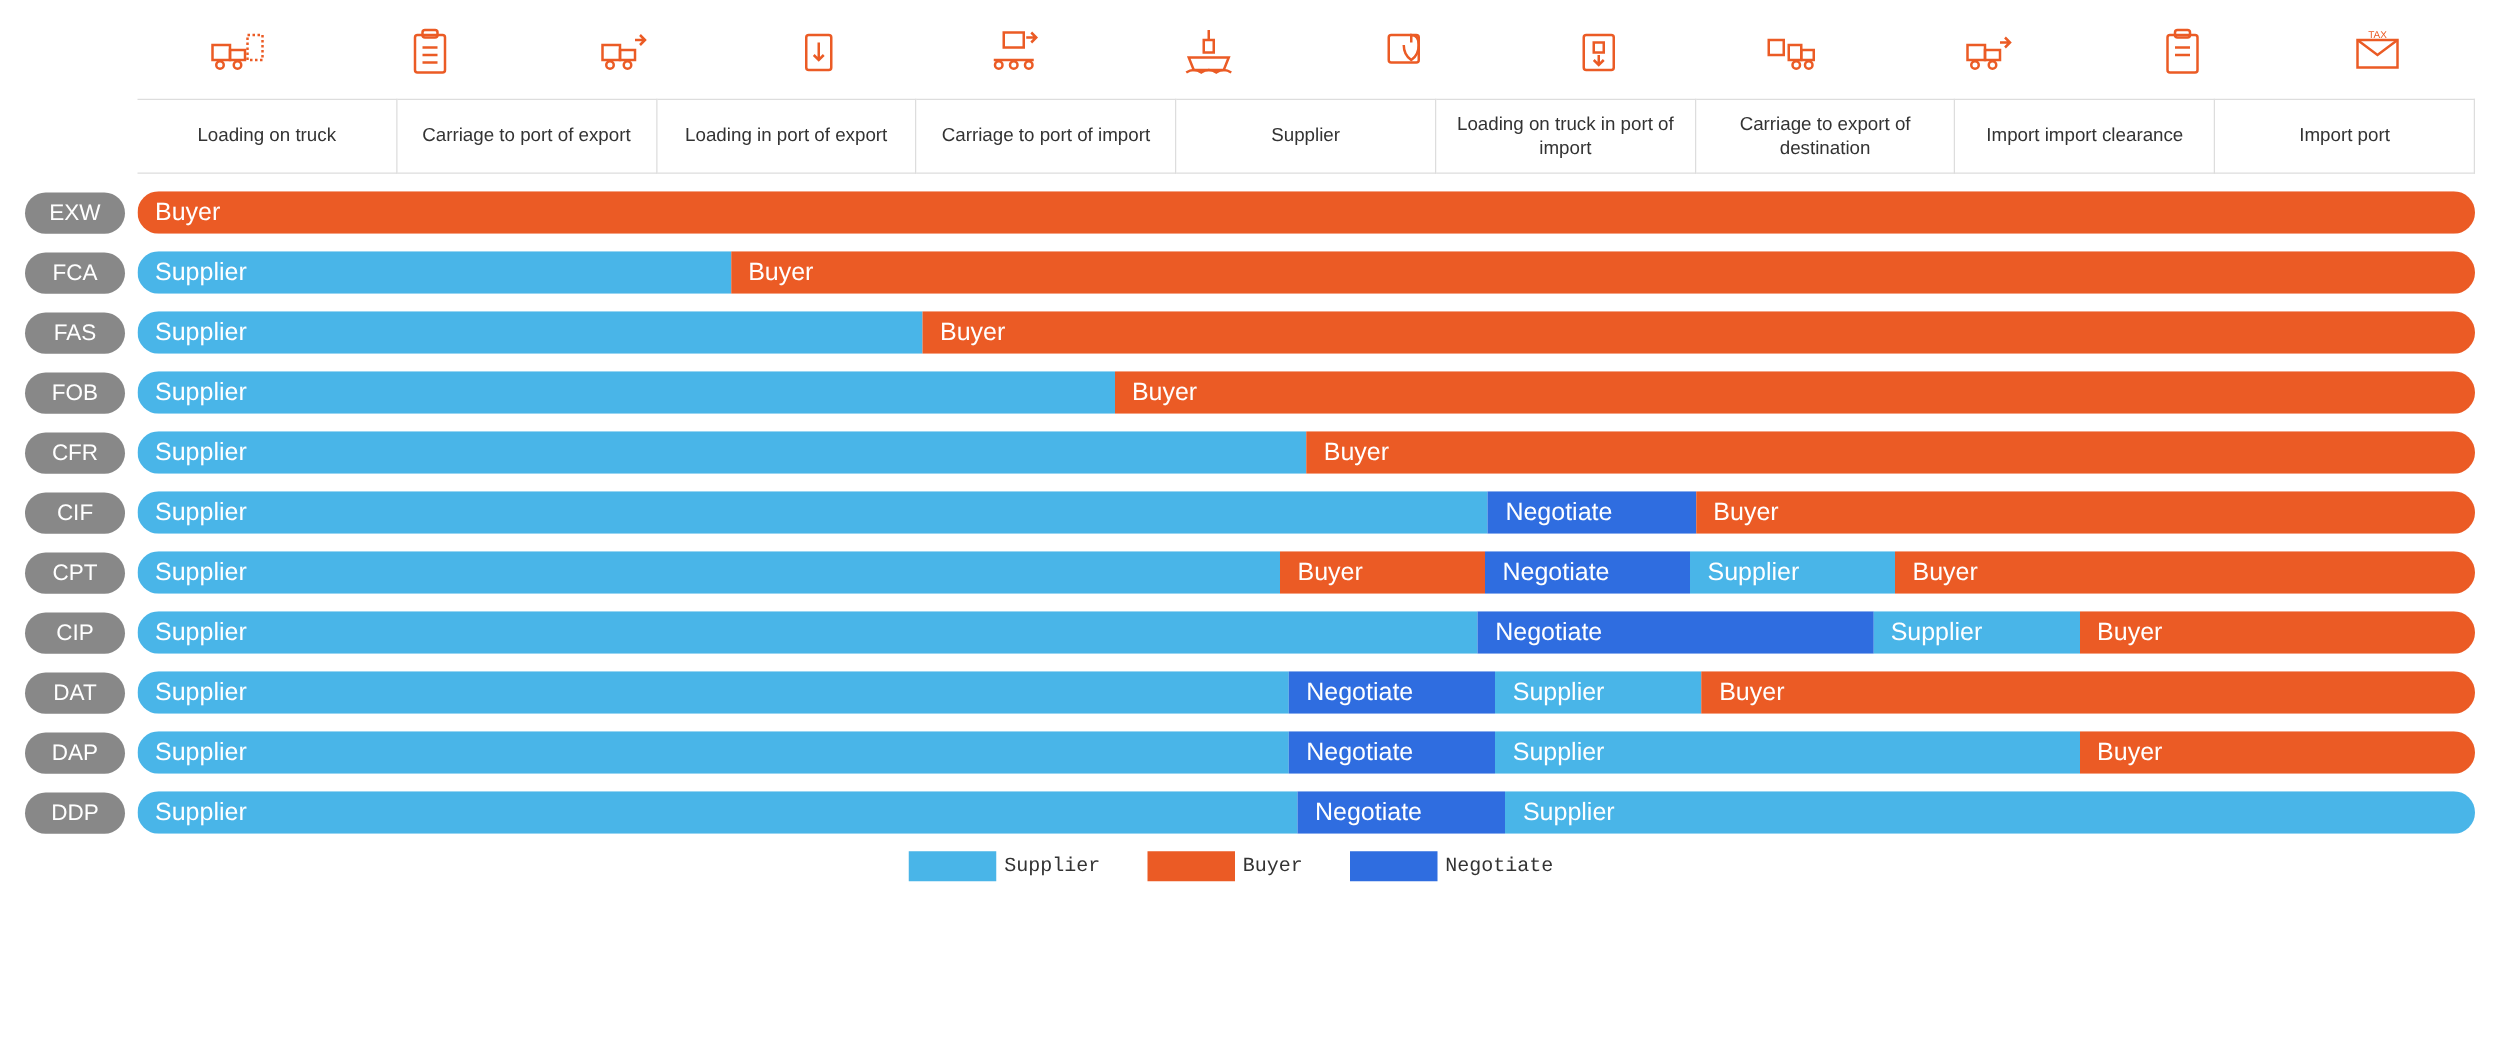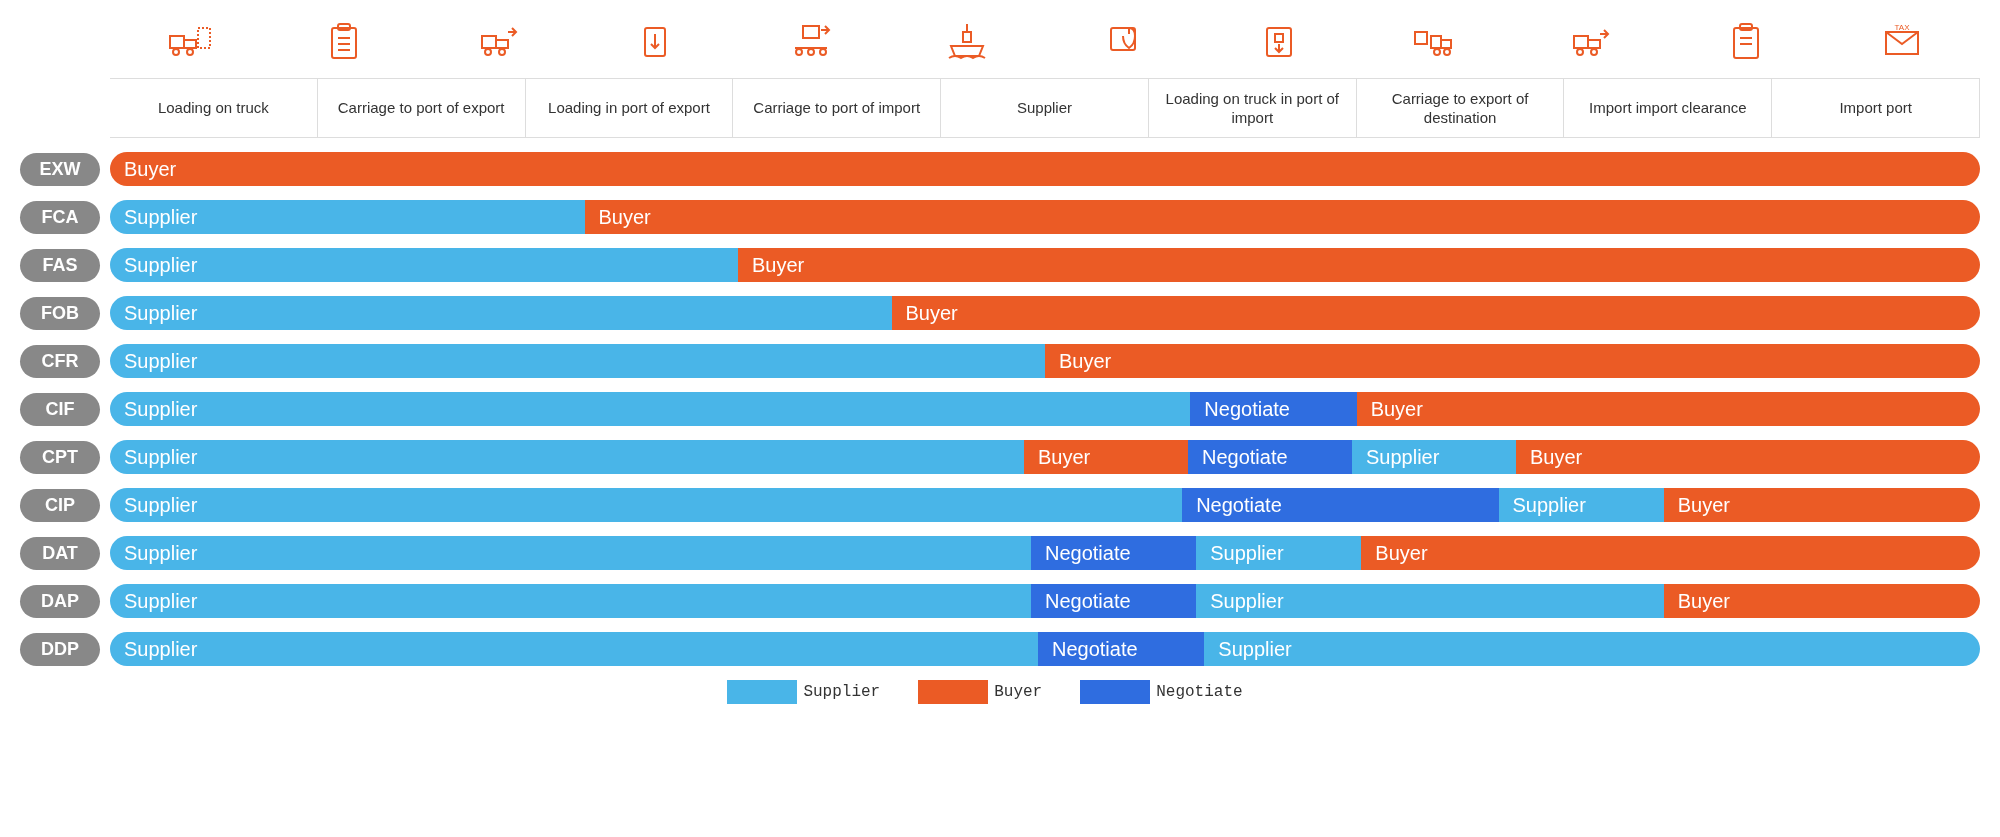--- a/index.html
+++ b/index.html
@@ -25,21 +25,21 @@
   .icons-row { display: flex; align-items: center; margin-bottom: 0; }
   .icon-cell { flex: 1; text-align: center; color: #eb5b25; padding: 8px 0; }
   .icon-cell svg { width: 48px; height: 48px; stroke: #eb5b25; fill: none; stroke-width: 2; }
   .data-row { display: flex; align-items: center; margin: 14px 0; }
   .term-label {
     width: 80px;
     flex-shrink: 0;
     background: #888;
     color: #fff;
     font-size: 18px;
-    font-weight: 700;
+    font-weight: 400;
     text-align: center;
     padding: 6px 0;
     border-radius: 18px;
     margin-right: 10px;
   }
   .bar-track {
     flex: 1;
     height: 34px;
     display: flex;
     border-radius: 18px;

